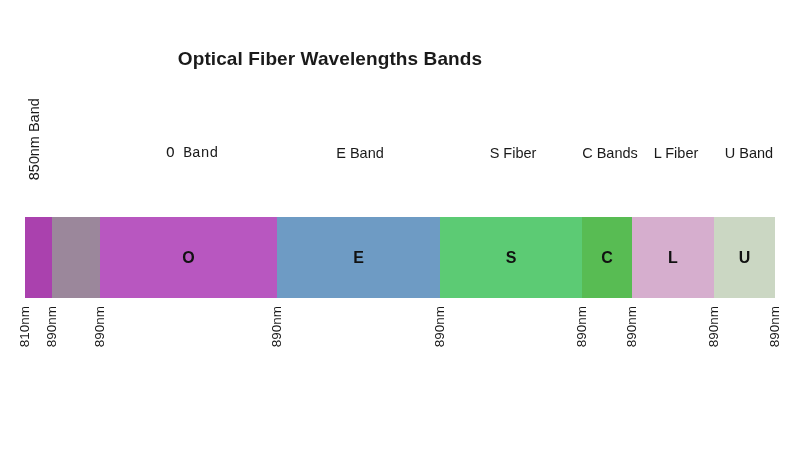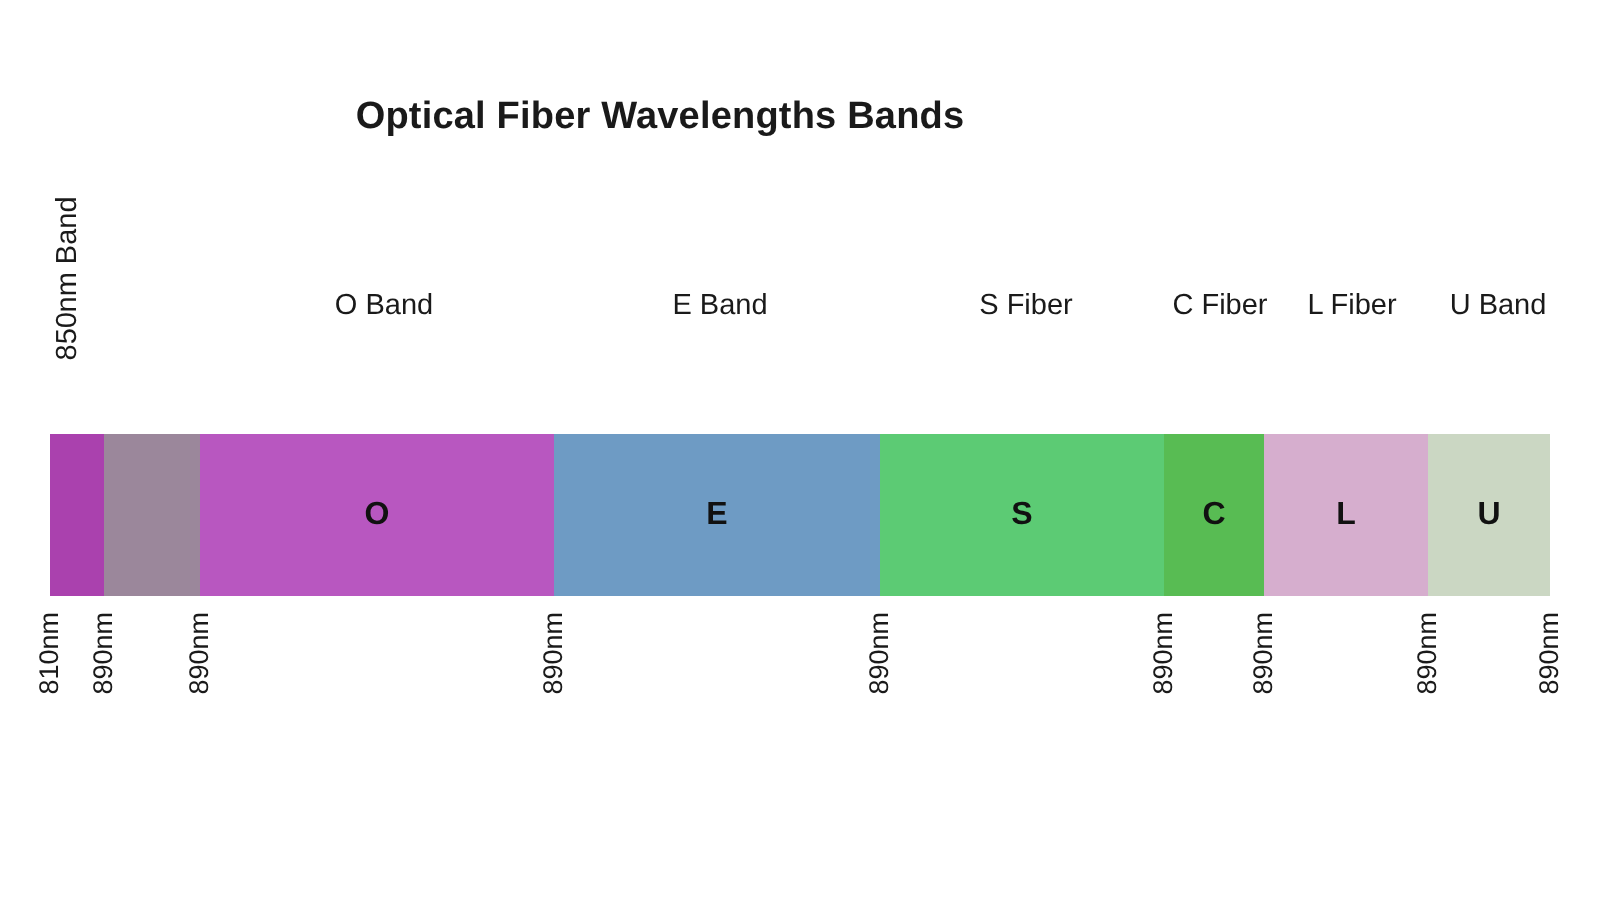--- a/index.html
+++ b/index.html
@@ -109,24 +109,24 @@
 </style>
 </head>
 <body>
 
 <div id="chart-root">
 
   <div id="chart-title">Optical Fiber Wavelengths Bands</div>
 
   <div id="top-labels">
       <div class="vert-stack" style="left: 26px;"><span>850</span><span style="margin-left: 2px;">nm Band</span></div>
-      <div class="top-label horizontal" style="left: 192px;">O Band</div>
+      <div class="top-label horizontal" style="left: 192px; font-family: Liberation Mono, monospace;">O Band</div>
       <div class="top-label horizontal" style="left: 360px; text-align: right;">E Band</div>
       <div class="top-label horizontal" style="left: 513px;">S Fiber</div>
-      <div class="top-label horizontal" style="left: 610px;">C Fiber</div>
+      <div class="top-label horizontal" style="left: 610px;">C Bands</div>
       <div class="top-label horizontal" style="left: 676px;">L Fiber</div>
       <div class="top-label horizontal" style="left: 749px;">U Band</div>
     </div>
 
   <div id="spectrum-bar">
       <div class="segment" style="width: 27px; background: rgb(170, 65, 174);"></div>
       <div class="segment" style="width: 48px; background: rgb(155, 135, 155);"></div>
       <div class="segment" style="width: 177px; background: rgb(184, 87, 192);">
         <span>O</span>
       </div>

